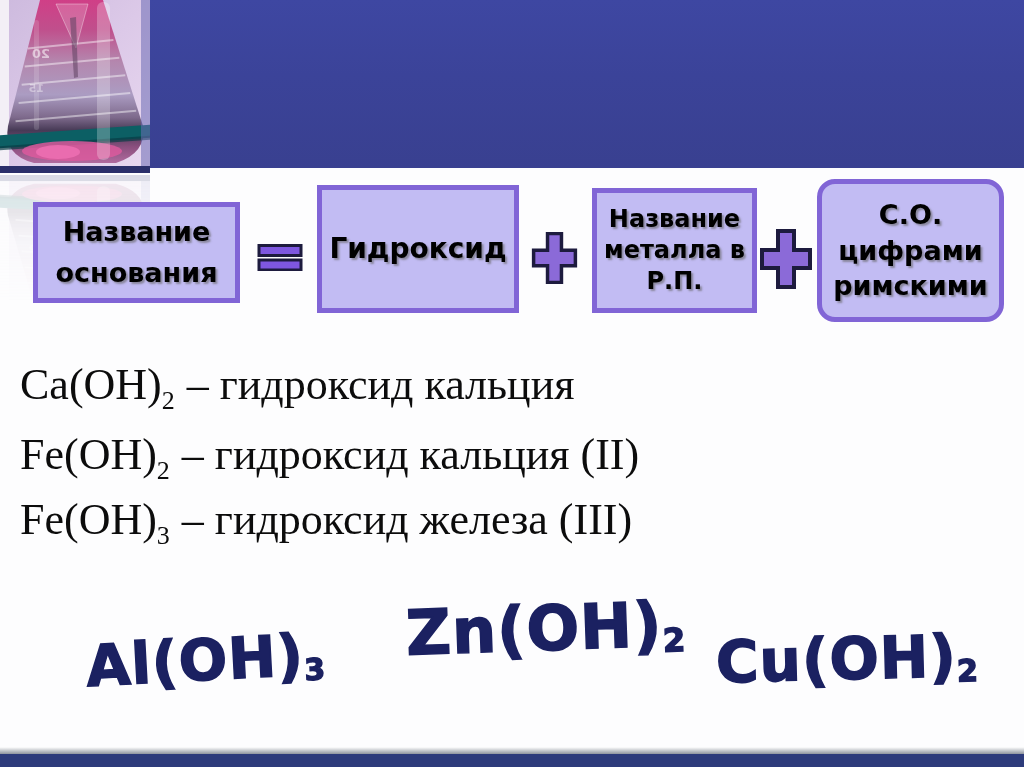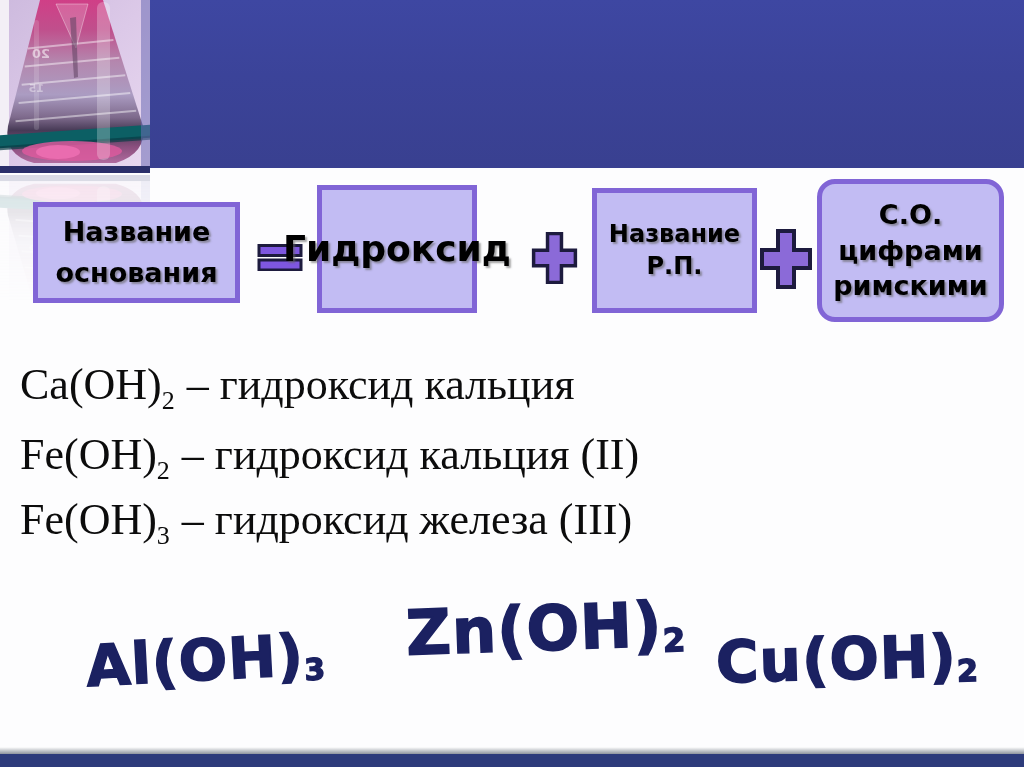--- a/index.html
+++ b/index.html
@@ -29,21 +29,21 @@
   .flask-reflection svg{transform:scaleY(-1);}
   
   .dbox{
     position:absolute;box-sizing:border-box;z-index:4;
     background:#c2bcf3;border:5px solid #8165d6;
     display:flex;flex-direction:column;align-items:center;justify-content:center;
     font-weight:bold;color:#000;text-align:center;
     text-shadow:2px 2px 2px rgba(100,100,100,0.6);
   }
   .box-base-name      {left:33px; top:202px;width:207px;height:101px;font-size:27px;line-height:1.5;}
-  .box-hydroxide      {left:317px;top:185px;width:160px;height:128px;font-size:36px;line-height:1.2;}
+  .box-hydroxide      {left:317px;top:185px;width:202px;height:128px;font-size:28px;line-height:1.2;}
   .box-metal-name     {left:592px;top:188px;width:165px;height:125px;font-size:24px;line-height:1.3;}
   .box-oxidation-state{left:817px;top:179px;width:187px;height:143px;font-size:27px;line-height:1.32;border-radius:18px;}
   .op{position:absolute;z-index:4;}
   .op-equals{left:257px;top:244px;}
   .op-plus-1{left:531px;top:227px;}
   .op-plus-2{left:759px;top:228px;}
   
   .examples{position:absolute;left:20px;top:0;width:1000px;z-index:2;}
   .example-line{
     position:absolute;left:0;width:1000px;
@@ -147,20 +147,21 @@
   </div>
 
   <div class="op op-plus-1">
     <svg width="47" height="62" viewBox="0 0 54 62">
       <path d="M19 3 H35 V22 H51 V40 H35 V59 H19 V40 H3 V22 H19 Z" fill="#8b6ad8" stroke="#1d1b3e" stroke-width="4"></path>
     </svg>
   </div>
 
   <div class="dbox box-metal-name">
     <span>Название</span>
+    <span>металла в</span>
     <span>Р.П.</span>
   </div>
 
   <div class="op op-plus-2">
     <svg width="54" height="62" viewBox="0 0 54 62">
       <path d="M19 3 H35 V22 H51 V40 H35 V59 H19 V40 H3 V22 H19 Z" fill="#8b6ad8" stroke="#1d1b3e" stroke-width="4"></path>
     </svg>
   </div>
 
   <div class="dbox box-oxidation-state">

